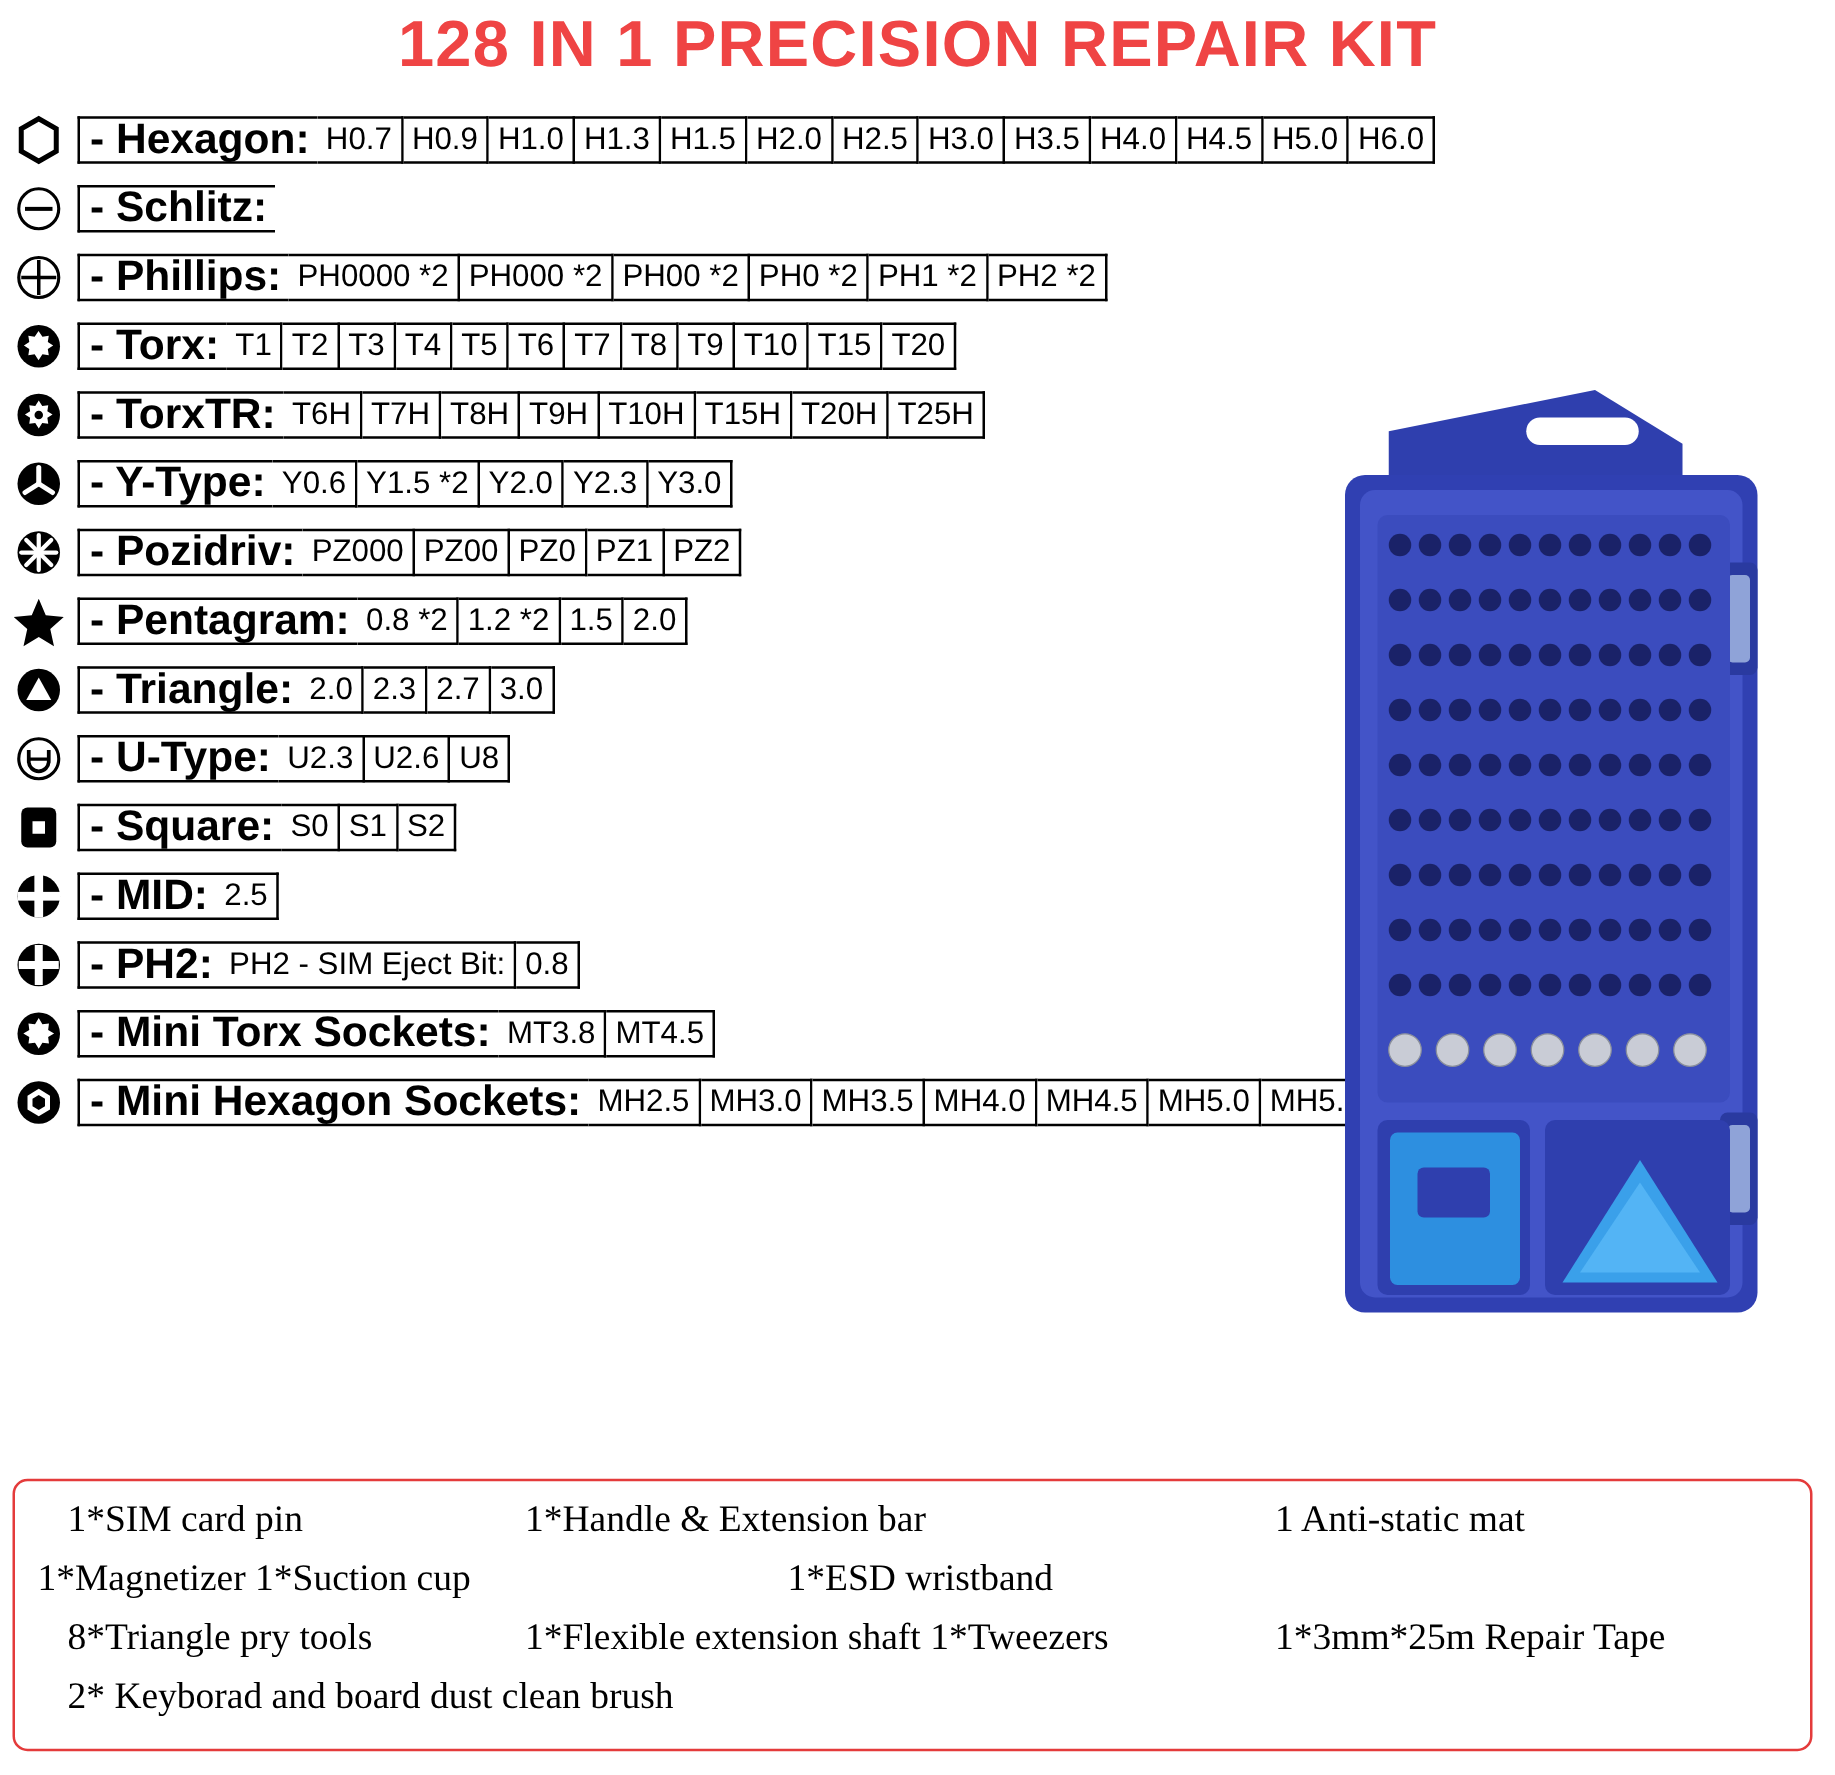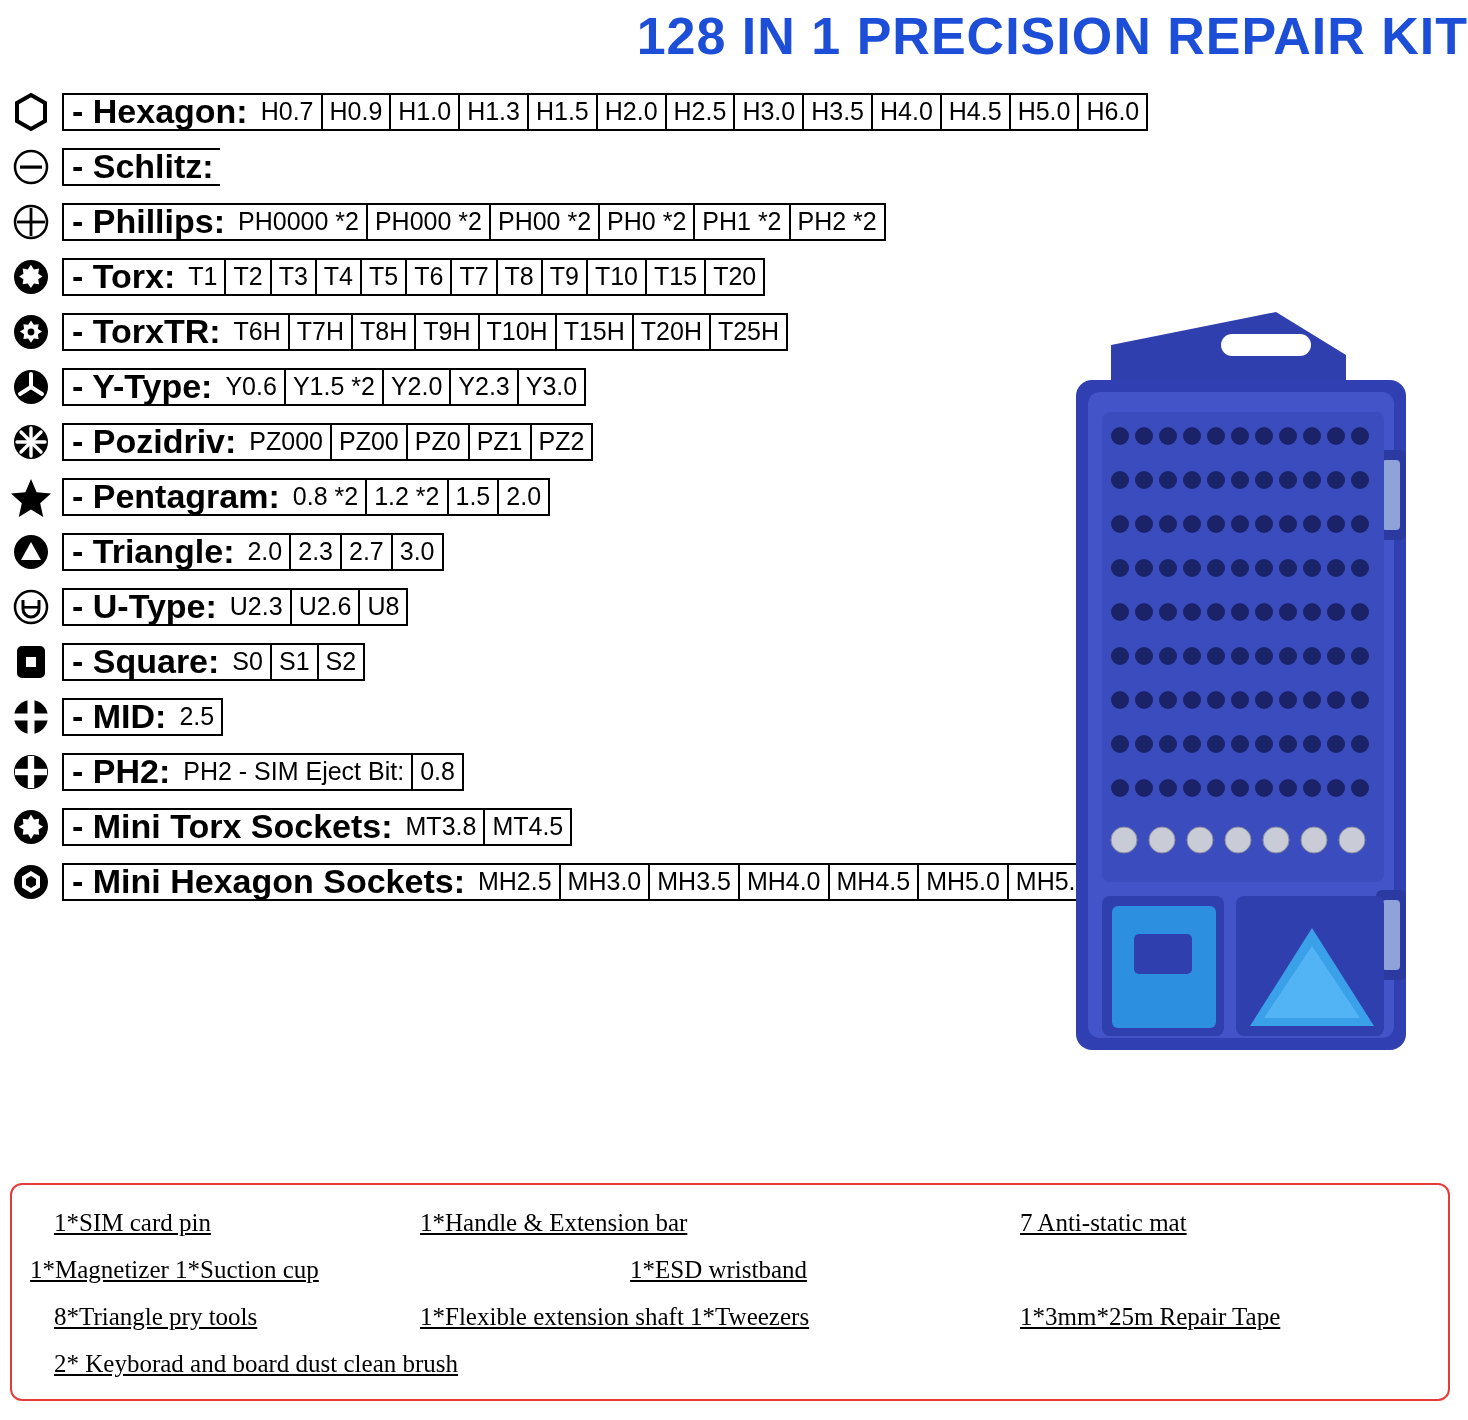--- a/index.html
+++ b/index.html
@@ -8,22 +8,22 @@
     background: #ffffff;
   }
   body {
     width: 1468px;
     height: 1420px;
     position: relative;
     font-family: "Liberation Sans", sans-serif;
     overflow: hidden;
   }
   #title {
-    text-align: right;
-    color: #1d4ed8;
+    text-align: center;
+    color: #ef4444;
     font-weight: bold;
     font-size: 52px;
     letter-spacing: 1px;
     margin: 6px 0 14px 0;
     font-family: "Liberation Sans", sans-serif;
   }
   #rows {
     position: absolute;
     left: 8px;
     top: 84px;
@@ -87,24 +87,23 @@
     width: 1440px;
     height: 218px;
     border: 2px solid #e43b3b;
     border-radius: 12px;
     box-sizing: border-box;
     padding: 14px 18px;
   }
   .f-row {
     display: flex;
     height: 47px;
-    align-items: center;
+    align-items: flex-start;
     font-family: "Liberation Serif", serif;
-    font-size: 25px;
-    text-decoration: underline;
+    font-size: 30px;
   }
   .f-c1 { width: 390px; padding-left: 24px; box-sizing: border-box;}
   .f-c2 { width: 600px; }
   .f-c3 { flex: 1; }
   .f-wide { padding-left: 24px; }
   .f-wide2 { width: 790px; padding-left: 24px; box-sizing: border-box;}
 </style>
 </head>
 <body>
 
@@ -518,21 +517,21 @@
 
     <path d="M296 628 L358 726 L234 726 Z" fill="#3aa0ea"></path>
     <path d="M296 646 L344 718 L248 718 Z" fill="#53b4f5"></path>
   </svg>
 </div>
 
 <div id="footer">
     <div class="f-row">
       <div class="f-c1">1*SIM card pin</div>
       <div class="f-c2">1*Handle &amp; Extension bar</div>
-      <div class="f-c3">7 Anti-static mat</div>
+      <div class="f-c3">1 Anti-static mat</div>
     </div>
     <div class="f-row">
       <div class="f-c2">1*Magnetizer  1*Suction cup</div>
       <div class="f-c3">1*ESD wristband</div>
     </div>
     <div class="f-row">
       <div class="f-c1">8*Triangle pry tools</div>
       <div class="f-c2">1*Flexible extension shaft  1*Tweezers</div>
       <div class="f-c3">1*3mm*25m Repair Tape</div>
     </div>

